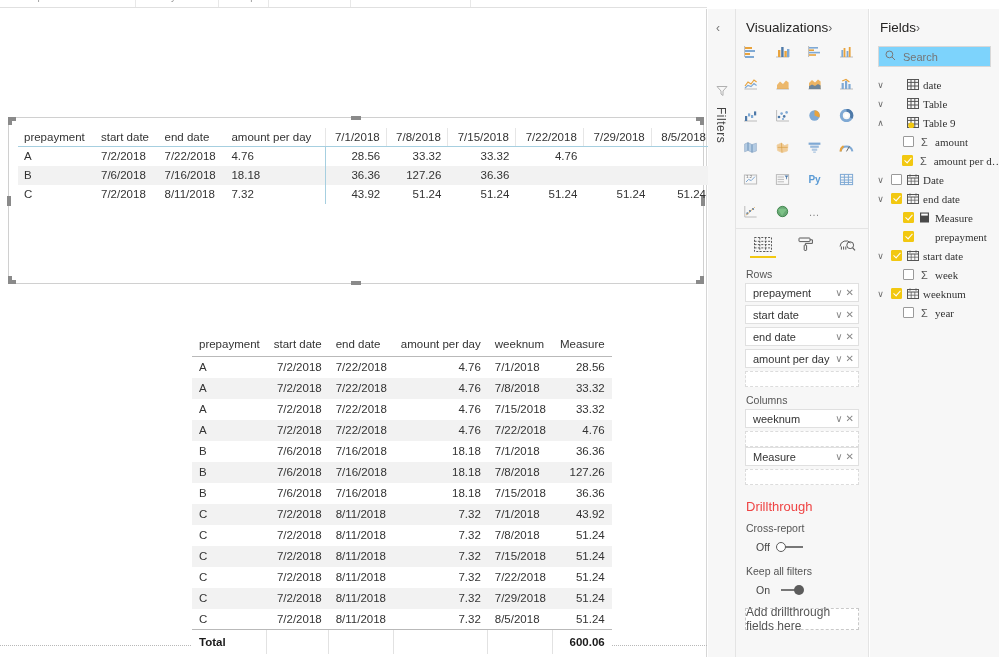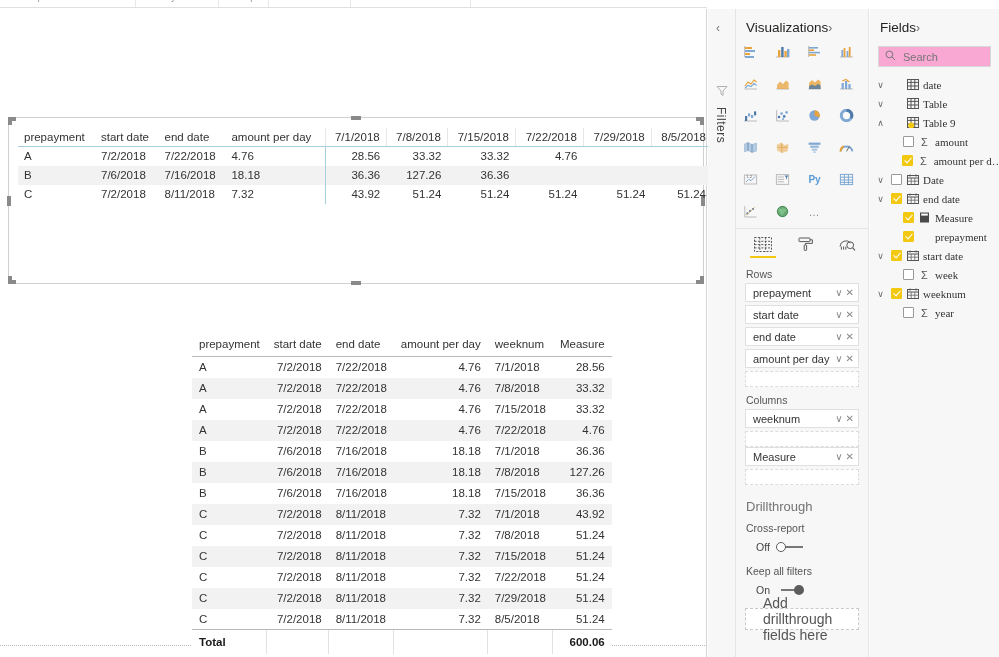--- a/index.html
+++ b/index.html
@@ -181,42 +181,42 @@
     display: flex; align-items: center; padding: 0 4px 0 7px;
     font-size: 11px; color: #333;
   }
   .well-box .nm { flex: 1; overflow: hidden; white-space: nowrap; }
   .well-box .ic { color: #888; font-size: 10px; margin-left: 3px; cursor: pointer; }
   .well-empty {
     margin: 2px 9px 0 9px; height: 16px; background: #ffffff;
     border: 1px dashed #dcdcdc;
   }
 
-  .dt-title { font-size: 13px; color: #737373; padding: 14px 10px 6px 10px; }
+  .dt-title { font-size: 13px; color: #ef4444; padding: 14px 10px 6px 10px; }
   .dt-sub { font-size: 10.5px; color: #555; padding: 2px 10px 4px 10px; }
   .toggle-row { display: flex; align-items: center; padding: 3px 10px 0 20px; gap: 6px; }
   .toggle-row .lbl { font-size: 10.5px; color: #444; }
   .sw { position: relative; width: 28px; height: 10px; }
   .sw .track { position: absolute; left: 5px; top: 4px; width: 22px; height: 2px; background: #777; }
   .sw .knob { position: absolute; top: 0; width: 10px; height: 10px; border-radius: 50%; }
   .sw.off .knob { left: 0; border: 1.6px solid #5c5c5c; background: #fff; }
   .sw.on .knob { right: 0; background: #5c5c5c; }
   .drop-zone {
     margin: 12px 9px 0 9px; height: 22px; border: 1px dashed #c9c9c9;
     background: #ffffff; display: flex; align-items: center;
-    justify-content: center; font-size: 14px; color: #555; cursor: pointer; padding-left: 17px;
+    justify-content: center; font-size: 12px; color: #555; cursor: pointer;
   }
 
   
   .fields-pane {
     position: absolute; left: 870px; top: 9px; width: 129px; height: 648px;
     background: #f7f7f7;
   }
   .search-box {
-    margin: 3px 8px 8px 8px; height: 21px; background: #f9a8d4;
+    margin: 3px 8px 8px 8px; height: 21px; background: #7dd3fc;
     border: 1px solid #d8d8d8; display: flex; align-items: center;
     padding: 0 6px; gap: 5px;
   }
   .search-box input {
     border: none; outline: none; font-size: 11px; color: #555;
     background: transparent; width: 100%; font-family: "Liberation Sans", sans-serif;
   }
   .fld-row {
     display: flex; align-items: center; height: 19px;
     font-size: 11px; color: #333; cursor: pointer; gap: 4px;

